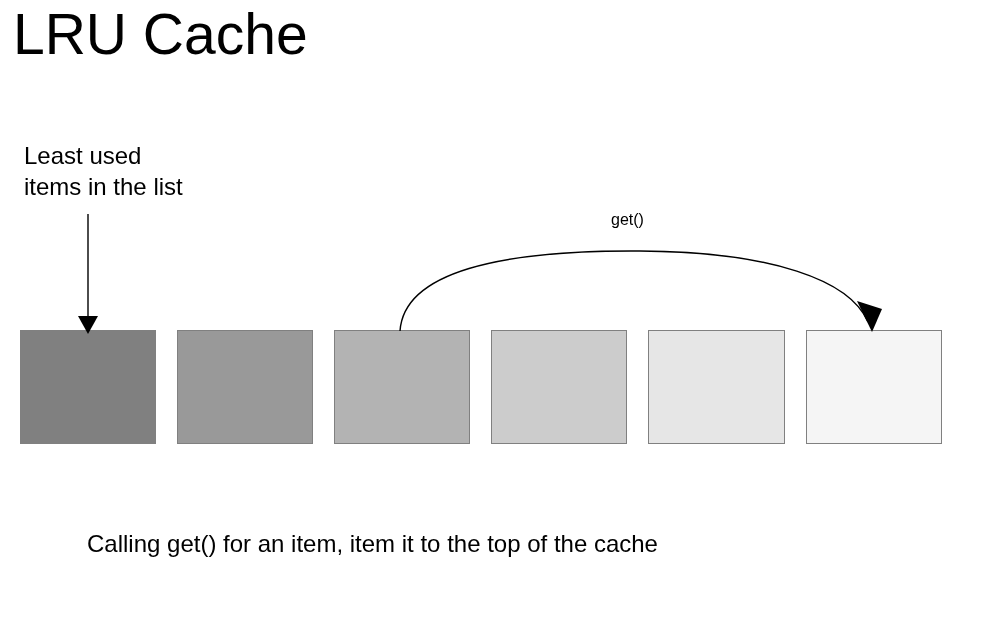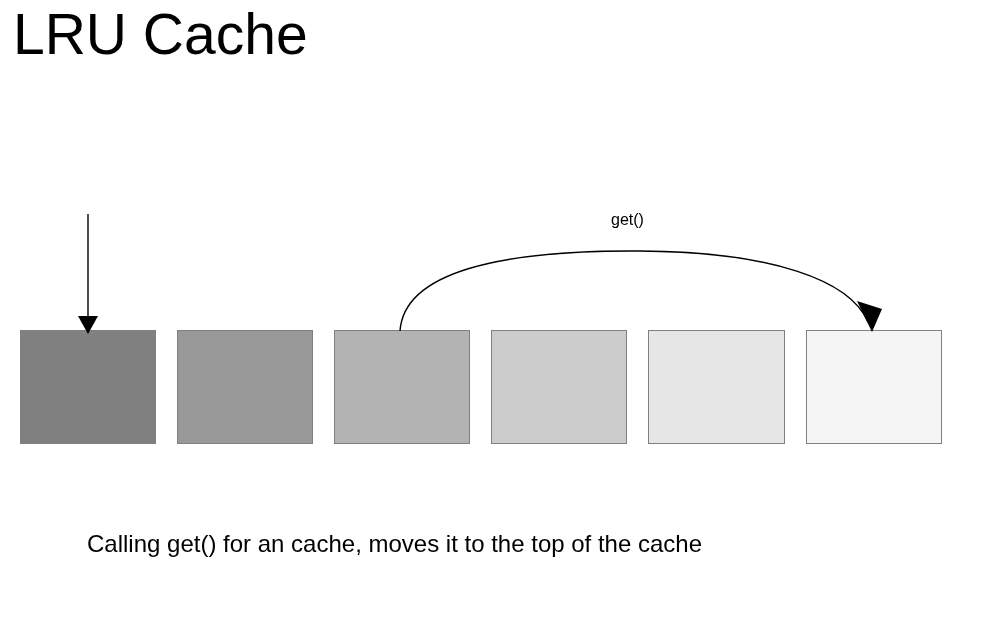--- a/index.html
+++ b/index.html
@@ -96,20 +96,22 @@
     overflow: visible;
   }
 </style>
 </head>
 <body>
 
 <div class="canvas">
 
   <div class="title">LRU Cache</div>
 
+  <div class="least-used-label" style="white-space: pre;">Least used
+items in the list</div>
 
   <div class="get-label">get()</div>
 
   <div class="cache-row" id="cache-row">
       <div class="cache-box" style="left: 20px; width: 136px; background: rgb(128, 128, 128); border-color: rgb(128, 128, 128);"></div>
       <div class="cache-box" style="left: 177px; width: 136px; background: rgb(153, 153, 153); border-color: rgb(128, 128, 128);"></div>
       <div class="cache-box" style="left: 334px; width: 136px; background: rgb(179, 179, 179); border-color: rgb(128, 128, 128);"></div>
       <div class="cache-box" style="left: 491px; width: 136px; background: rgb(204, 204, 204); border-color: rgb(128, 128, 128);"></div>
       <div class="cache-box" style="left: 648px; width: 137px; background: rgb(230, 230, 230); border-color: rgb(128, 128, 128);"></div>
       <div class="cache-box" style="left: 806px; width: 136px; background: rgb(245, 245, 245); border-color: rgb(128, 128, 128);"></div>
@@ -125,15 +127,15 @@
       </marker>
     </defs>
 
     <line id="least-used-arrow" x1="88" y1="214" x2="88" y2="325" stroke="#000000" stroke-width="1.4"></line>
     <path id="least-used-arrowhead" d="M 78 316 L 98 316 L 88 334 Z" fill="#000000"></path>
 
     <path id="get-arrow" d="M 400 331 C 404 272 500 250 640 251 C 772 252 850 280 868 322" fill="none" stroke="#000000" stroke-width="1.4"></path>
     <path id="get-arrowhead" d="M 857 301 L 882 309 L 872 332 Z" fill="#000000"></path>
   </svg>
 
-  <div class="caption">Calling get() for an cache, moves it to the top of the cache</div>
+  <div class="caption">Calling get() for an item, item it to the top of the cache</div>
 
 </div>
 
 </body></html>

